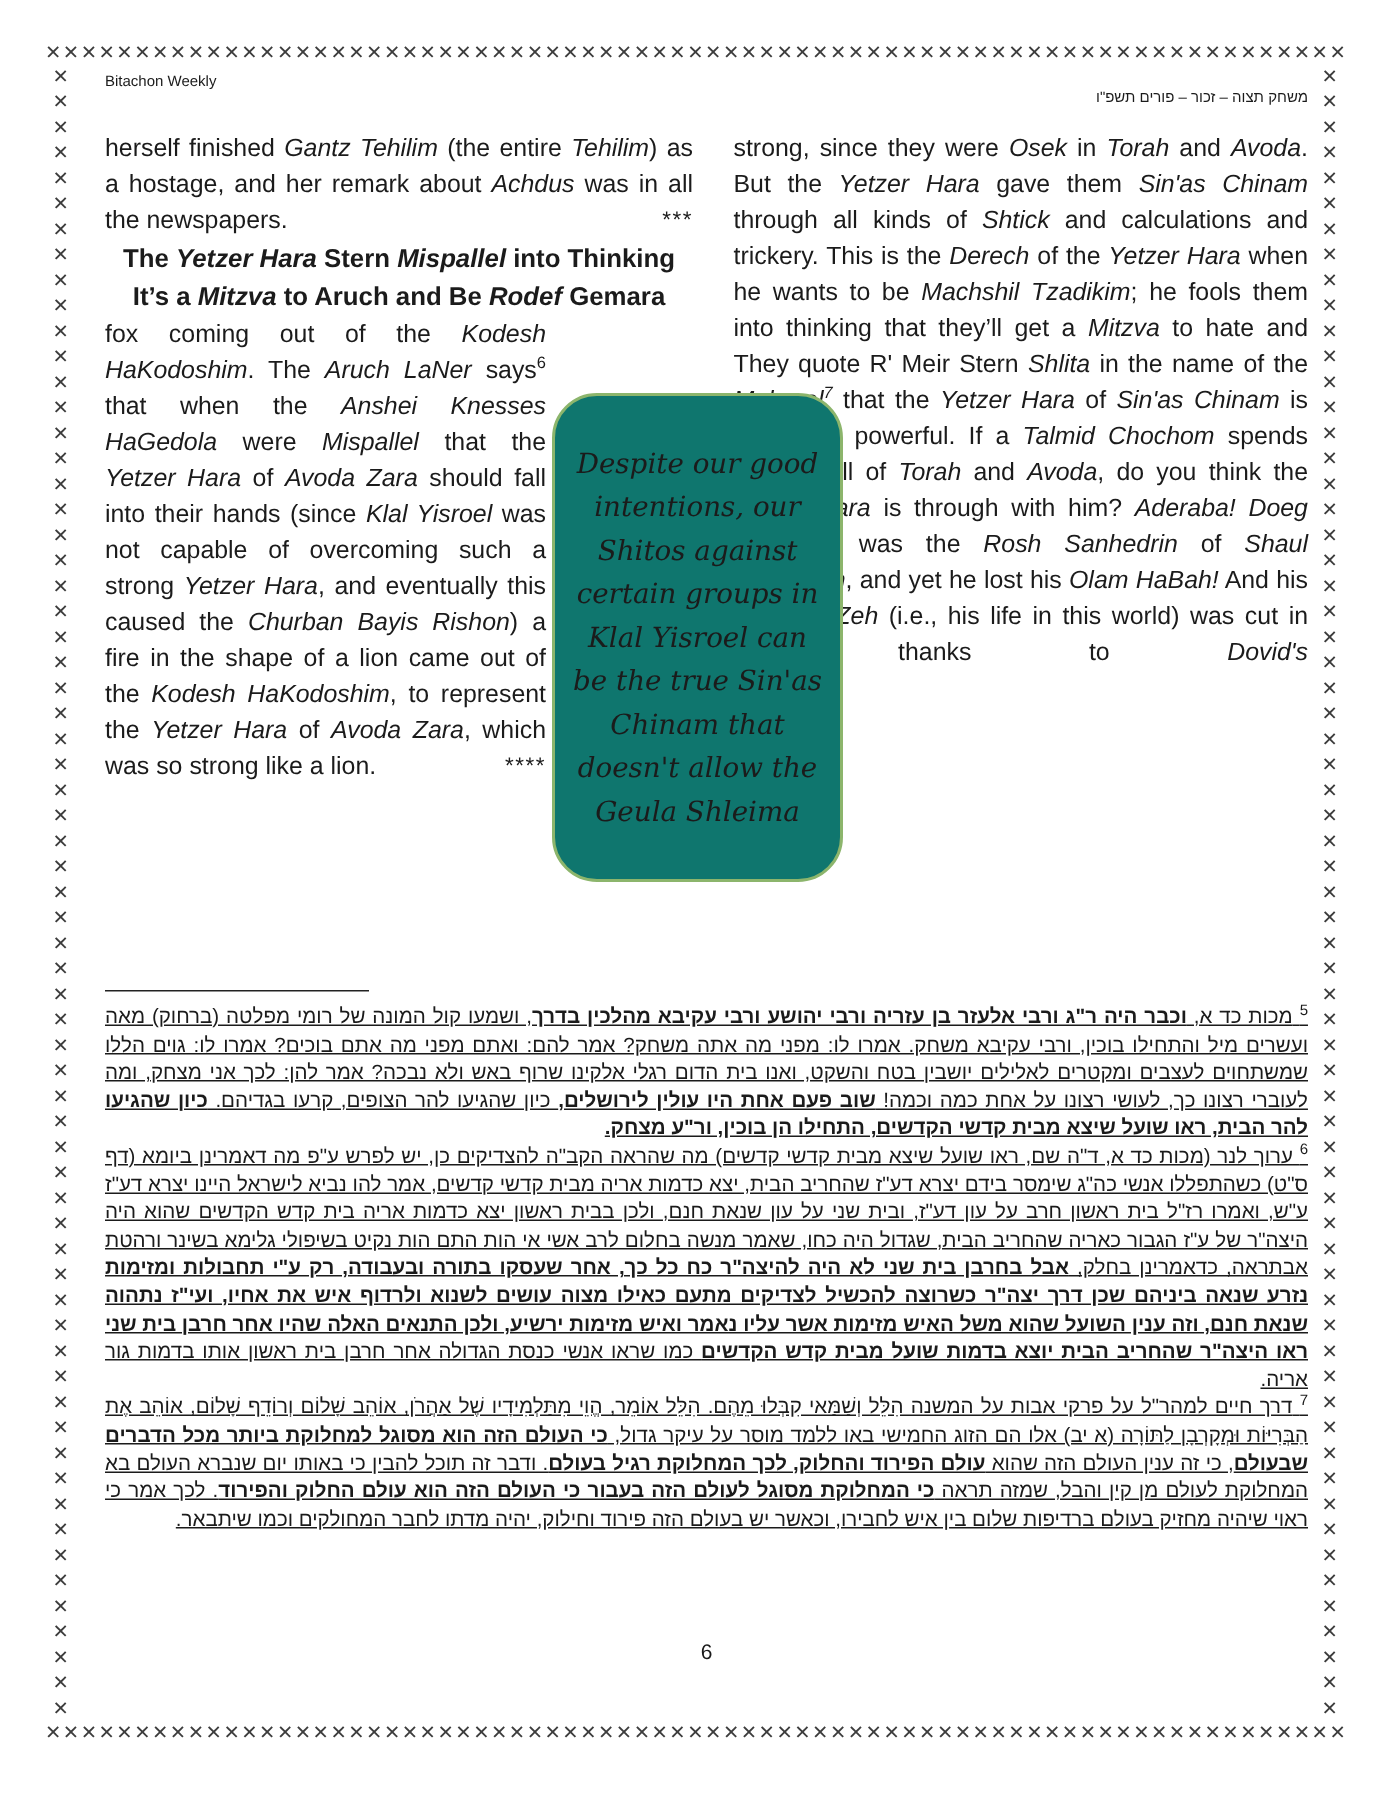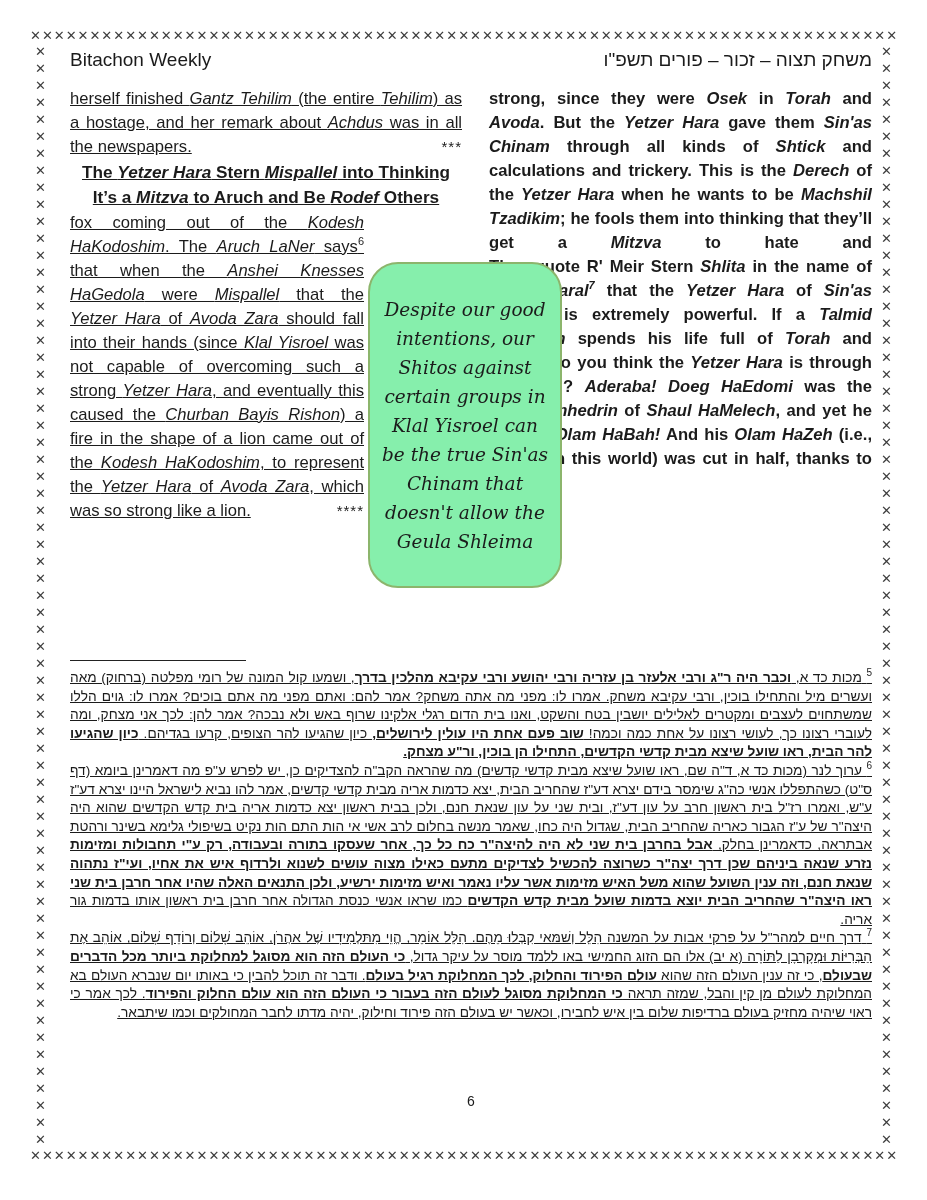--- a/index.html
+++ b/index.html
@@ -11,38 +11,38 @@
           font-size:13px;line-height:18px;overflow:hidden;white-space:nowrap;
           letter-spacing:1px;user-select:none;}
   .btop{left:30px;top:27px;width:866px;height:18px;}
   .bbottom{left:30px;top:1147px;width:866px;height:18px;}
   .bleft,.bright{writing-mode:vertical-rl;text-orientation:upright;
                  width:18px;height:1104px;top:44px;letter-spacing:2px;}
   .bleft{left:31px;}
   .bright{left:877px;}
 
   .header{position:absolute;left:70px;top:49px;width:802px;display:flex;
-          justify-content:space-between;font-size:19px;}
+          justify-content:space-between;font-size:10px;flex-direction:column;}
 
   .columns{position:absolute;left:70px;top:87px;width:802px;display:flex;gap:27px;}
-  .colL{width:392px;text-decoration:underline;}
-  .colR{width:383px;font-weight:bold;}
+  .colL{width:392px;}
+  .colR{width:383px;}
   .bp{margin:0;text-align:justify;font-size:16.6px;line-height:24px;}
   .cont{text-align-last:justify;}
   .subhead{margin:1px 0;font-size:17.2px;line-height:25px;font-weight:bold;text-align:center;}
   .it{font-style:italic;}
   .bd{font-weight:bold;}
   .stars{float:right;font-size:15px;letter-spacing:1px;}
   .cut{display:block;}
   .cutR{float:right;width:98px;height:338px;}
   .cutL{float:left;width:97px;height:338px;}
   sup{font-size:11px;line-height:0;}
 
   .quote{position:absolute;left:368px;top:262px;width:194px;height:326px;
-         border:2.5px solid #8cb56c;border-radius:30px;background:#86efac;
+         border:2.5px solid #8cb56c;border-radius:30px;background:#0f766e;
          box-sizing:border-box;display:flex;align-items:center;justify-content:center;}
   .qtext{font-family:"DejaVu Serif",serif;font-style:italic;font-size:18.5px;
          line-height:29px;text-align:center;padding:4px 10px;}
 
   .fnsep{position:absolute;left:70px;top:660px;width:176px;border-top:1.4px solid #222;}
   .footnotes{position:absolute;left:70px;top:669px;width:802px;font-size:13.7px;
              line-height:18.6px;text-align:justify;direction:rtl;text-decoration:underline;}
   .fn{margin:0;}
   .fnnum{font-size:10px;}
   .pagenum{position:absolute;left:70px;top:1093px;width:802px;text-align:center;font-size:14px;}
@@ -58,21 +58,21 @@
   <div class="bframe bright">✕✕✕✕✕✕✕✕✕✕✕✕✕✕✕✕✕✕✕✕✕✕✕✕✕✕✕✕✕✕✕✕✕✕✕✕✕✕✕✕✕✕✕✕✕✕✕✕✕✕✕✕✕✕✕✕✕✕✕✕✕✕✕✕✕✕✕✕✕✕✕✕✕✕✕✕✕✕✕✕✕✕✕✕✕✕✕✕✕✕</div>
 
   <div class="header">
     <span>Bitachon Weekly</span>
     <span dir="rtl">משחק תצוה – זכור – פורים תשפ"ו</span>
   </div>
 
   <div class="columns">
     <div class="col colL">
       <p class="bp"><span>herself finished </span><span class="it">Gantz Tehilim</span><span> (the entire </span><span class="it">Tehilim</span><span>) as a hostage, and her remark about </span><span class="it">Achdus</span><span> was in all the newspapers.</span><span class="stars">***</span></p>
-      <h2 class="subhead"><span>The </span><span class="it">Yetzer Hara</span><span> Stern </span><span class="it">Mispallel</span><span> into Thinking It’s a </span><span class="it">Mitzva</span><span> to Aruch and Be </span><span class="it">Rodef</span><span> Others</span></h2>
+      <h2 class="subhead"><span>The </span><span class="it">Yetzer Hara</span><span> Stern </span><span class="it">Mispallel</span><span> into Thinking It’s a </span><span class="it">Mitzva</span><span> to Aruch and Be </span><span class="it">Rodef</span><span> Gemara</span></h2>
       <p class="bp"><span class="cut cutR"></span><span><span>fox coming out of the </span><span class="it">Kodesh HaKodoshim</span><span>. The </span><span class="it">Aruch LaNer</span><span> says</span><sup>6</sup><span> that when the </span><span class="it">Anshei Knesses HaGedola</span><span> were </span><span class="it">Mispallel</span><span> that the </span><span class="it">Yetzer Hara</span><span> of </span><span class="it">Avoda Zara</span><span> should fall into their hands (since </span><span class="it">Klal Yisroel</span><span> was not capable of overcoming such a strong </span><span class="it">Yetzer Hara</span><span>, and eventually this caused the </span><span class="it">Churban Bayis Rishon</span><span>) a fire in the shape of a lion came out of the </span><span class="it">Kodesh HaKodoshim</span><span>, to represent the </span><span class="it">Yetzer Hara</span><span> of </span><span class="it">Avoda Zara</span><span>, which was so strong like a lion.</span><span class="stars">****</span></span></p>
     </div>
     <div class="col colR">
       <p class="bp cont"><span>strong, since they were </span><span class="it">Osek</span><span> in </span><span class="it">Torah</span><span> and </span><span class="it">Avoda</span><span>. But the </span><span class="it">Yetzer Hara</span><span> gave them </span><span class="it">Sin'as Chinam</span><span> through all kinds of </span><span class="it">Shtick</span><span> and calculations and trickery. This is the </span><span class="it">Derech</span><span> of the </span><span class="it">Yetzer Hara</span><span> when he wants to be </span><span class="it">Machshil Tzadikim</span><span>; he fools them into thinking that they’ll get a </span><span class="it">Mitzva</span><span> to hate and</span></p>
       <p class="bp cont"><span>They quote R' Meir Stern </span><span class="it">Shlita</span><span> in the name of the </span><span class="it">Maharal</span><sup class="it">7</sup><span> that the </span><span class="it">Yetzer Hara</span><span> of </span><span class="it">Sin'as Chinam</span><span> is extremely powerful. If a </span><span class="it">Talmid Chochom</span><span> spends his life full of </span><span class="it">Torah</span><span> and </span><span class="it">Avoda</span><span>, do you think the </span><span class="it">Yetzer Hara</span><span> is through with him? </span><span class="it">Aderaba! Doeg HaEdomi</span><span> was the </span><span class="it">Rosh Sanhedrin</span><span> of </span><span class="it">Shaul HaMelech</span><span>, and yet he lost his </span><span class="it">Olam HaBah!</span><span> And his </span><span class="it">Olam HaZeh</span><span> (i.e., his life in this world) was cut in half, thanks to </span><span class="it">Dovid's</span></p>
     </div>
   </div>
 
   <div class="quote" style="border-color: rgb(140, 181, 108);">
     <div class="qtext">Despite our good intentions, our Shitos against certain groups in Klal Yisroel can be the true Sin'as Chinam that doesn't allow the Geula Shleima</div>

